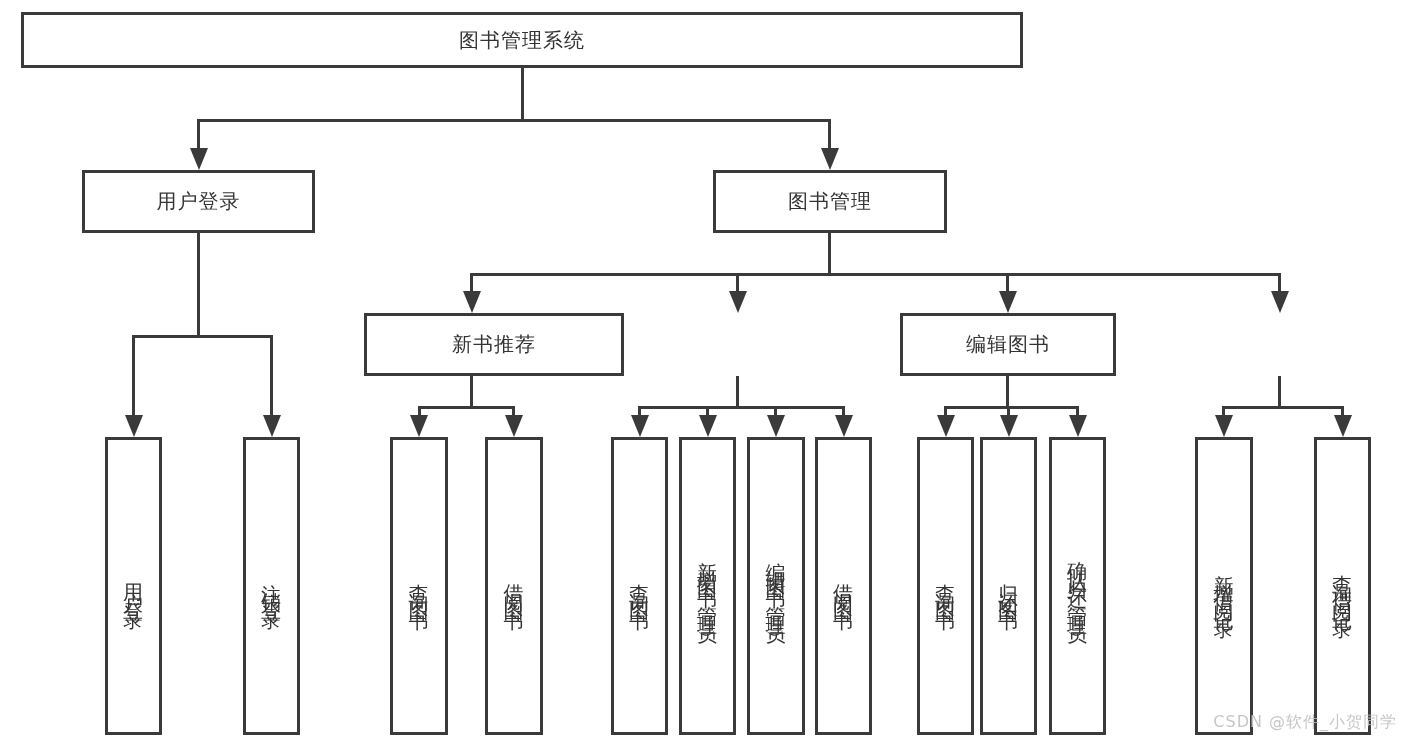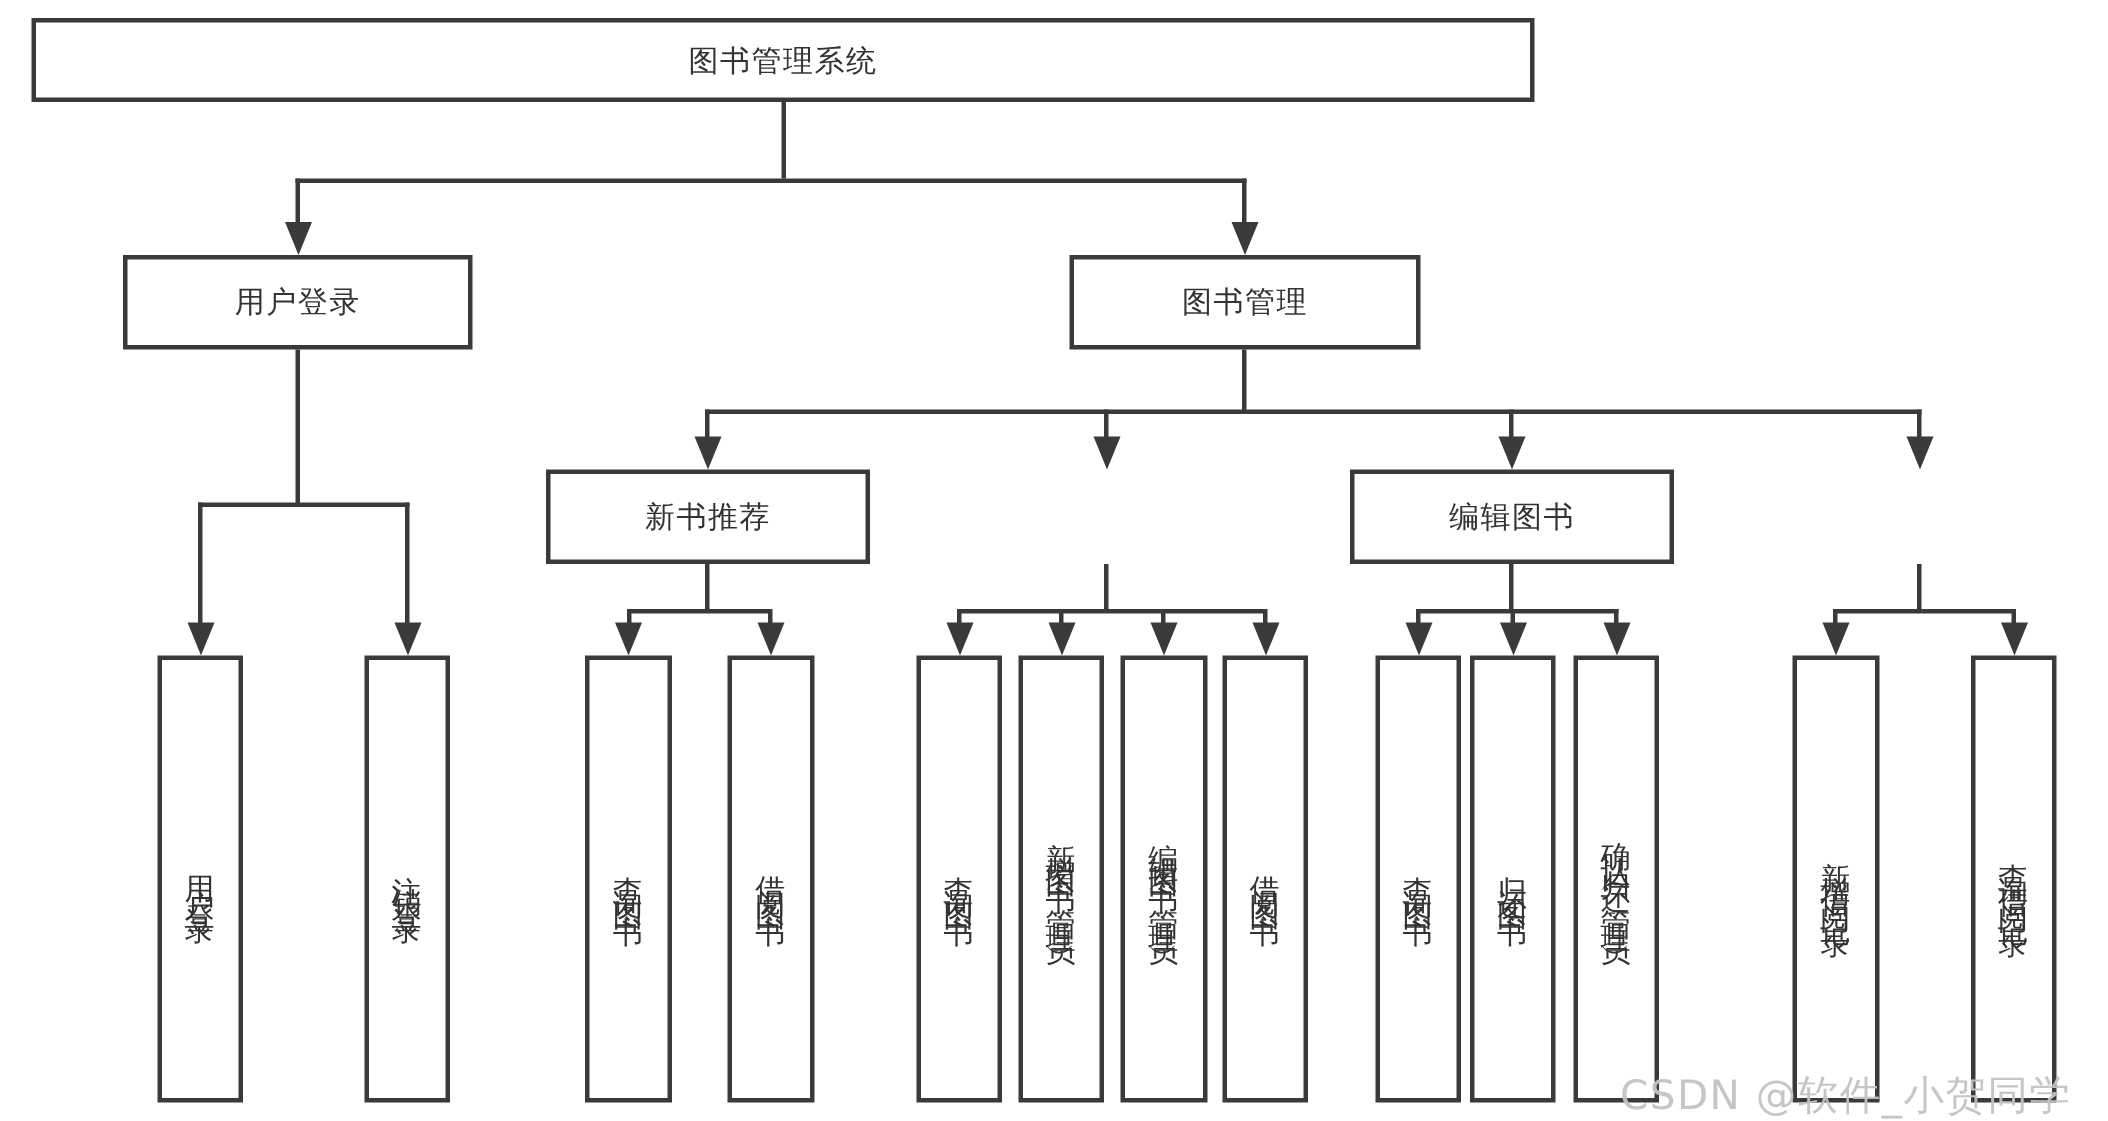--- a/index.html
+++ b/index.html
@@ -42,39 +42,39 @@
   .hl { position: absolute; height: 3px; background: var(--line); }
   .ah {
     position: absolute; width: 0; height: 0;
     border-left: 9px solid transparent;
     border-right: 9px solid transparent;
     border-top: 22px solid var(--line);
   }
   .watermark {
     position: absolute;
     top: 712px;
-    right: 24px;
-    font-size: 27px;
+    right: 8px;
+    font-size: 16px;
     color: var(--watermark);
     letter-spacing: 1px;
     z-index: 5;
     opacity: 0.95;
   }
 </style>
 </head>
 <body>
 
 <div class="stage">
 
   <div class="node" style="left:21px; top:12px; width:1002px; height:56px;">图书管理系统</div>
 
   <div class="node" style="left:82px; top:170px; width:233px; height:63px;">用户登录</div>
   <div class="node" style="left:713px; top:170px; width:234px; height:63px;">图书管理</div>
 
-  <div class="node" style="left:364px; top:313px; width:216px; height:63px;">新书推荐</div>
+  <div class="node" style="left:364px; top:313px; width:260px; height:63px;">新书推荐</div>
   <div class="node" style="left:900px; top:313px; width:216px; height:63px;">编辑图书</div>
 
   <div class="node leaf" style="left:105px; top:437px; width:57px; height:298px;">用户登录</div>
   <div class="node leaf" style="left:243px; top:437px; width:57px; height:298px;">注销登录</div>
   <div class="node leaf" style="left:390px; top:437px; width:58px; height:298px;">查询图书</div>
   <div class="node leaf" style="left:485px; top:437px; width:58px; height:298px;">借阅图书</div>
   <div class="node leaf" style="left:611px; top:437px; width:57px; height:298px;">查询图书</div>
   <div class="node leaf" style="left:679px; top:437px; width:57px; height:298px;">新增图书（管理员）</div>
   <div class="node leaf" style="left:747px; top:437px; width:58px; height:298px;">编辑图书（管理员）</div>
   <div class="node leaf" style="left:815px; top:437px; width:57px; height:298px;">借阅图书</div>

